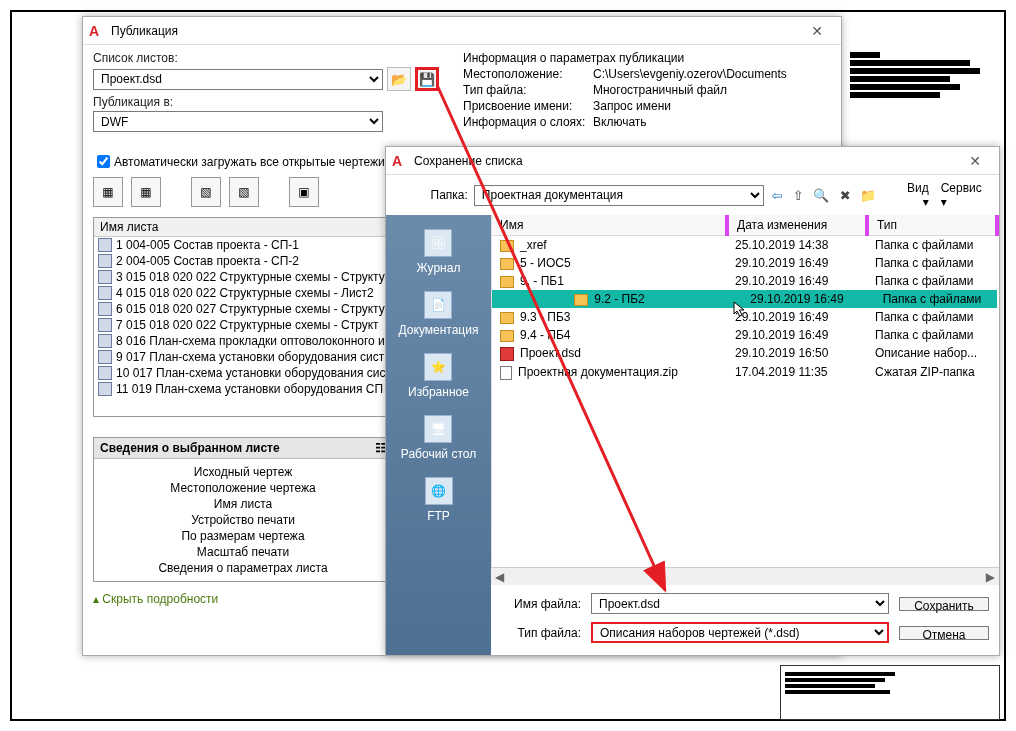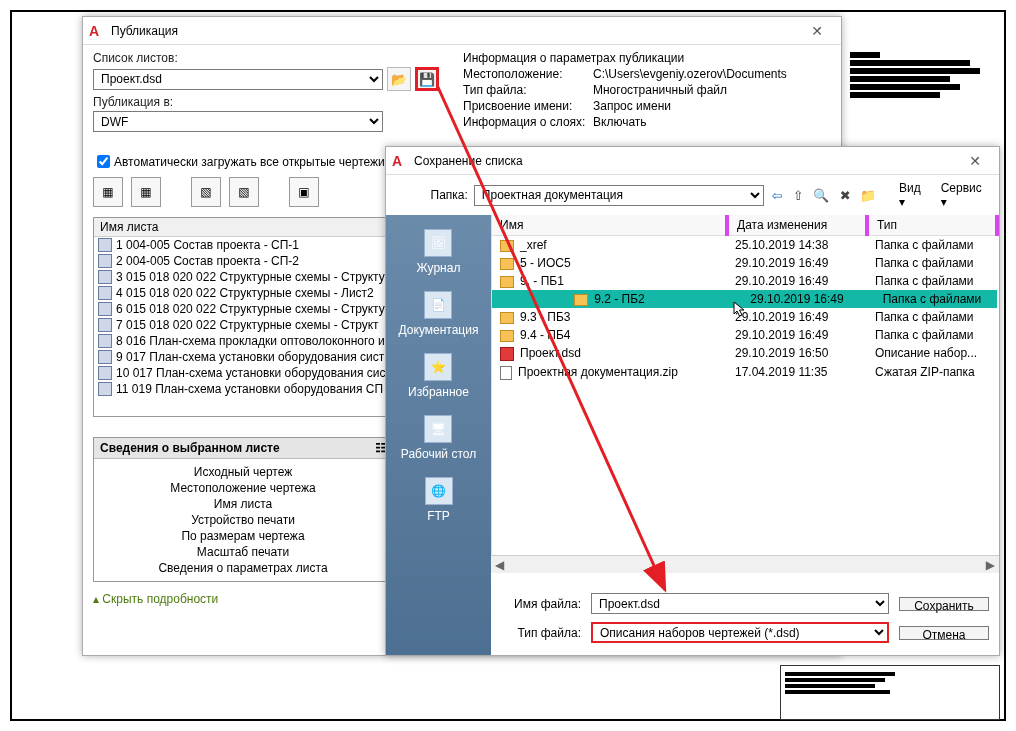--- a/index.html
+++ b/index.html
@@ -46,21 +46,21 @@
   .filepane { flex:1; display:flex; flex-direction:column; }
   .filelist { flex:1; overflow:auto; border-left:1px solid #ddd; }
   .filelist table { width:100%; border-collapse:collapse; }
   .filelist th { text-align:left; font-weight:normal; background:#f8f8f8; border-bottom:1px solid #ddd; border-right:4px solid #d946ef; padding:3px 8px; }
   .filelist td { padding:2px 8px; white-space:nowrap; }
   .filelist tr.sel td { background:#14b8a6;text-align:center; }
   .folder-ico { display:inline-block; width:14px; height:12px; background:#f7c255; border:1px solid #c78e1e; margin-right:6px; vertical-align:middle; }
   .file-ico { display:inline-block; width:12px; height:14px; background:#fff; border:1px solid #7a7a7a; margin-right:6px; vertical-align:middle; }
   .dsd-ico { display:inline-block; width:14px; height:14px; background:#e03a3a; border:1px solid #9a1a1a; margin-right:6px; vertical-align:middle; }
   .scroll-h { height:18px; background:#f0f0f0; border-top:1px solid #ccc; display:flex; align-items:center; justify-content:space-between; padding:0 4px; font-size:10px; color:#666; }
-  .save-bottom { padding:20px 10px 12px; display:grid; grid-template-columns: 80px 1fr 90px; gap:8px 10px; align-items:center; }
+  .save-bottom { padding:8px 10px 12px; display:grid; grid-template-columns: 80px 1fr 90px; gap:8px 10px; align-items:center; }
   .btn { height:14px; border:1px solid #7a7a7a; background:#f4f4f4; }
   .save-bottom select.ft { border:2px solid #e31e24; }
   .arrow-line { position:absolute; pointer-events:none; }
   .cursor-ptr { position:absolute; width:14px; height:18px; }
   .tb-ico { font-size:13px; }
   .save-top .ti { font-size:13px; color:#444; padding:0 2px; }
   .save-top .ti.blue { color:#1e6ec8; }
   svg { display:block; }
 </style>
 </head>
@@ -164,21 +164,21 @@
           <div class="rowitem">
             <span class="sheet-ico"></span>
             <span>3 015 018 020 022 Структурные схемы - Структу</span>
           </div>
           <div class="rowitem">
             <span class="sheet-ico"></span>
             <span>4 015 018 020 022 Структурные схемы - Лист2</span>
           </div>
           <div class="rowitem">
             <span class="sheet-ico"></span>
-            <span>6 015 018 020 022 Структурные схемы - Структу</span>
+            <span>6 015 018 020 027 Структурные схемы - Структу</span>
           </div>
           <div class="rowitem">
             <span class="sheet-ico"></span>
             <span>7 015 018 020 022 Структурные схемы - Структ</span>
           </div>
           <div class="rowitem">
             <span class="sheet-ico"></span>
             <span>8 016 План-схема прокладки оптоволоконного и</span>
           </div>
           <div class="rowitem">
@@ -227,21 +227,21 @@
     <div class="save-top">
       <span style="width:75px; text-align:right;">Папка:</span>
       <select style="flex-shrink:0;">
         <option>Проектная документация</option>
       </select>
       <span class="ti blue">⇦</span>
       <span class="ti">⇧</span>
       <span class="ti">🔍</span>
       <span class="ti">✖</span>
       <span class="ti">📁</span>
-      <span style="margin-left:14px;"><span>Вид</span> ▾</span>
+      <span style="margin-left:14px;text-align:right;"><span>Вид</span> ▾</span>
       <span style="margin-left:6px;"><span>Сервис</span> ▾</span>
     </div>
     <div class="main-area">
       <div class="places" id="places">
           <div class="place">
             <div class="pi">🖼</div>
             <span>Журнал</span>
           </div>
           <div class="place">
             <div class="pi">📄</div>

